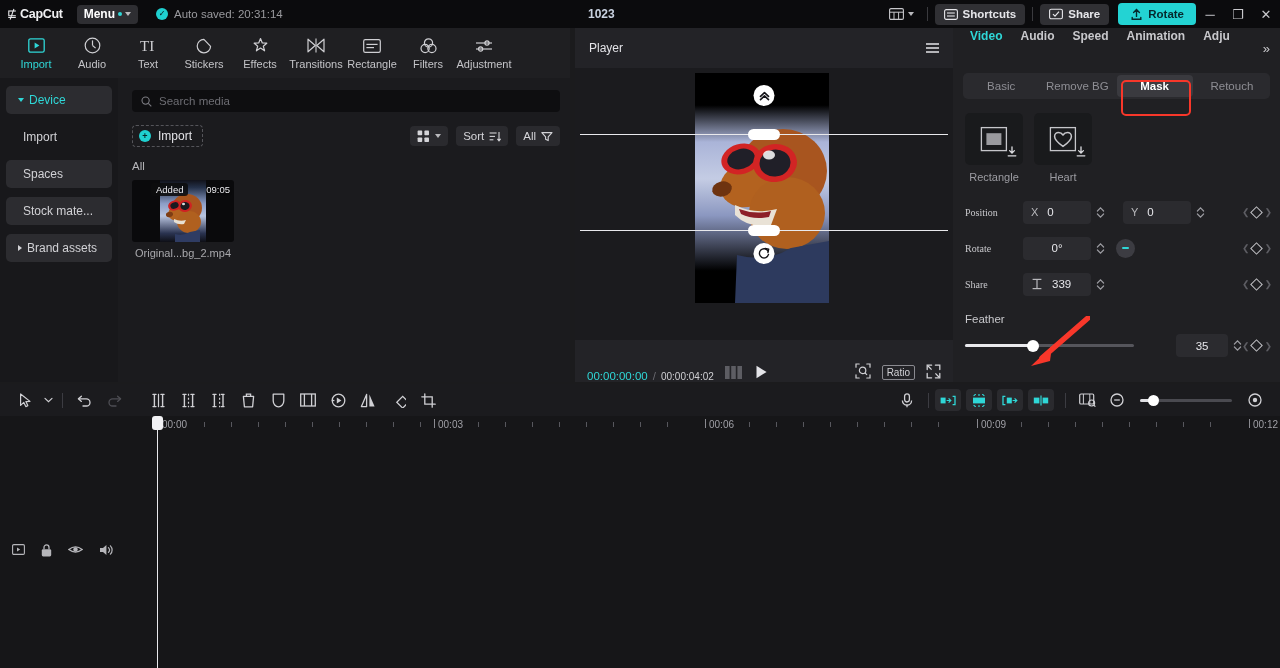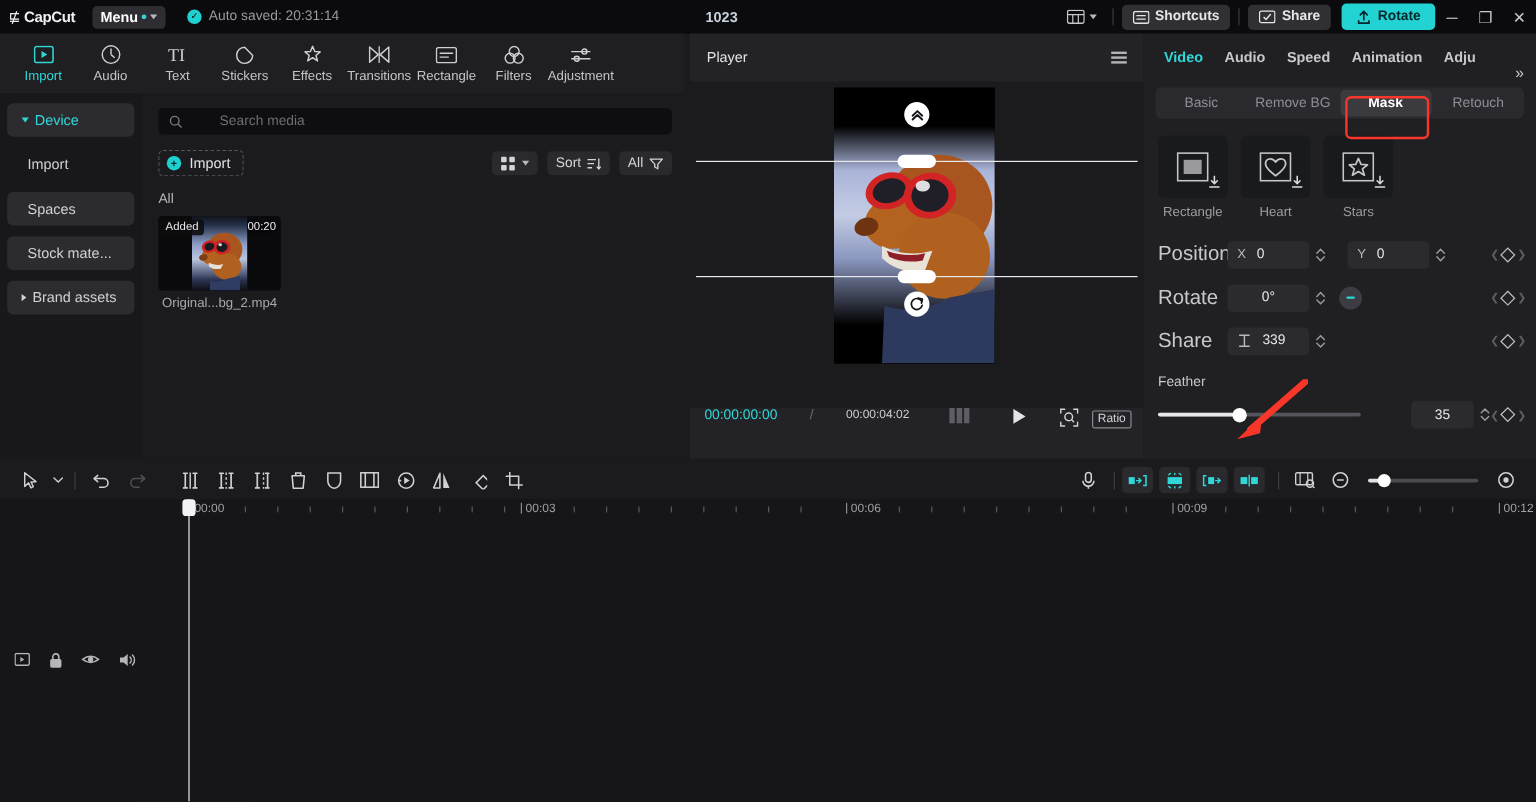--- a/index.html
+++ b/index.html
@@ -78,42 +78,42 @@
 
   
   .mediapanel {
     position:absolute; left:118px; top:78px; width:452px; height:304px;
     background:#1b1b1e; padding:12px 10px 0 14px;
   }
   .searchbar {
     height:22px; background:#0e0e10; border-radius:4px; display:flex; align-items:center;
     gap:7px; padding:0 9px; cursor:text;
   }
-  .searchbar .ph { font-size:11.5px; color:#6d6d73;margin-left:24px; }
+  .searchbar .ph { font-size:11.5px; color:#6d6d73; }
   .mediatools { display:flex; align-items:center; margin-top:13px; }
   .import-btn {
     display:flex; align-items:center; gap:7px; padding:3px 10px 3px 6px;
     border:1px dashed #55555a; border-radius:4px; cursor:pointer;
   }
   .import-dot { width:12px;height:12px;border-radius:50%;background:#1fd0d0;display:flex;align-items:center;justify-content:center;color:#07262a;font-size:9px;font-weight:bold;line-height:1; }
   .import-btn .lb { font-size:12px; color:#e2e2e6; }
   .mt-right { margin-left:auto; display:flex; align-items:center; gap:8px; }
   .mchip { height:20px;background:#2a2a2e;border-radius:4px;display:flex;align-items:center;gap:5px;padding:0 7px;cursor:pointer;font-size:11.5px;color:#d4d4d8; }
   .all-label { margin-top:13px; font-size:11.5px; color:#b6b6ba; }
   .thumbgrid { margin-top:8px; display:flex; gap:10px; }
   .mcard { width:102px; cursor:pointer; }
   .mthumb {
     position:relative; width:102px; height:62px; background:#0a0a0c; border-radius:3px; overflow:hidden;
   }
   .mthumb .inner {
     position:absolute; left:28px; top:0; width:46px; height:62px;
     background:linear-gradient(#11121a 0%, #243048 12%, #8c9dc6 38%, #b9c4df 58%, #2a3350 86%, #0e0f16 100%);
   }
   .badge-added {
-    position:absolute; left:1px; top:3px; background:rgba(12,12,14,.88); color:#eaeaee;
+    position:absolute; left:19px; top:3px; background:rgba(12,12,14,.88); color:#eaeaee;
     font-size:9.5px; padding:1px 5px; border-radius:3px; z-index:3;
   }
   .badge-dur {
     position:absolute; right:4px; top:4px; color:#eaeaee; font-size:9.5px; z-index:3;
     text-shadow:0 1px 2px #000;
   }
   .mname { margin-top:5px; font-size:11px; color:#a8a8ac; text-align:center; }
 
   
   .dog { position:absolute; inset:0; }
@@ -136,32 +136,32 @@
   }
   .mask-line { position:absolute; left:5px; width:368px; height:1px; background:#e9e9ec; }
   .mask-handle {
     position:absolute; left:50%; transform:translateX(-50%); width:32px; height:11px;
     background:#fff; border-radius:6px; cursor:ns-resize;
   }
   .circ-btn {
     position:absolute; left:50%; transform:translateX(-50%); width:21px;height:21px;border-radius:50%;
     background:#fff; display:flex;align-items:center;justify-content:center; cursor:pointer;
   }
-  .player-foot { height:42px; display:flex; align-items:flex-start; padding:0 12px; gap:27px; }
+  .player-foot { height:42px; display:flex; align-items:flex-end; padding:0 12px; gap:5px; }
   .tc-cur { font-size:11.5px; color:#2fd7d7; }
   .tc-slash { font-size:11.5px; color:#6a6a70; }
   .tc-tot { font-size:10px; color:#cfcfd3; }
   .pf-right { margin-left:auto; display:flex; align-items:center; gap:11px; }
   .ratio-box { border:1px solid #8a8a90; border-radius:2px; padding:1px 4px; font-size:10px; color:#d2d2d6; cursor:pointer; }
 
   
   .rightpanel {
     position:absolute; left:953px; top:28px; width:327px; height:354px; background:#202023;
   }
-  .rtabs { height:40px; display:flex; align-items:flex-end; gap:0; padding:0 8px; }
+  .rtabs { height:40px; display:flex; align-items:flex-end; gap:0; padding:12px 8px; }
   .rtab { padding:0 9px; font-size:12px; font-weight:bold; color:#c8c8cc; cursor:pointer; line-height:40px; white-space:nowrap; }
   .rtab.active { color:#2fd7d7; }
   .rmore { margin-left:auto; color:#c8c8cc; font-size:13px; cursor:pointer; padding-right:2px; }
   .subtabs {
     margin:5px 10px 0 10px; height:26px; background:#2a2a2e; border-radius:5px;
     display:flex; align-items:center; position:relative;
   }
   .stab { flex:1; text-align:center; font-size:11.5px; color:#8e8e94; cursor:pointer; line-height:26px; }
   .stab.active { color:#fff; font-weight:bold; background:#3a3a3f; border-radius:4px; height:22px; line-height:22px; margin:2px 1px; }
   .hl-box {
@@ -171,21 +171,21 @@
   .shapes { display:flex; gap:11px; padding:14px 0 0 12px; }
   .shape { width:58px; cursor:pointer; }
   .shape-box {
     position:relative; width:58px; height:52px; background:#191a1c; border-radius:5px;
     display:flex; align-items:center; justify-content:center;
   }
   .shape-name { margin-top:6px; font-size:11px; color:#9c9ca2; text-align:center; }
   .dl-ic { position:absolute; right:6px; bottom:5px; color:#d2d2d6; }
 
   .ctrl-row { display:flex; align-items:center; height:26px; margin:0 0 10px 0; padding:0 8px 0 12px; }
-  .ctrl-label { width:58px; font-size:17px; color:#c8c8cc; }
+  .ctrl-label { width:58px; font-size:10px; color:#c8c8cc;font-family:Liberation Serif, serif; }
   .numbox {
     height:23px; background:#2b2b2f; border-radius:4px; display:flex; align-items:center;
     padding:0 8px; gap:9px; cursor:text;
   }
   .numbox .ax { font-size:11px; color:#b8b8bc; }
   .numbox .v { font-size:11.5px; color:#e6e6ea; }
   .stepper { display:flex; flex-direction:column; gap:1px; margin-left:5px; cursor:pointer; color:#9a9aa0; }
   .rotdial {
     width:19px;height:19px;border-radius:50%;background:#3c3c42;
     display:flex;align-items:center;justify-content:center; cursor:pointer; margin-left:11px;
@@ -469,21 +469,21 @@
         </div>
       </div>
     </div>
 
     <div class="all-label">All</div>
 
     <div class="thumbgrid">
       <div class="mcard">
         <div class="mthumb">
           <div class="badge-added">Added</div>
-          <div class="badge-dur">00:20</div>
+          <div class="badge-dur">09:05</div>
           <div class="inner">
             <svg width="46" height="62" viewBox="0 0 46 62" class="dog">
               <ellipse cx="27" cy="28" rx="15" ry="14" fill="#a8551f"></ellipse>
               <ellipse cx="17" cy="33" rx="9" ry="7.5" fill="#b3621f" transform="rotate(-16 17 33)"></ellipse>
               <ellipse cx="9.5" cy="34.5" rx="3.6" ry="2.6" fill="#7e3d14" transform="rotate(-16 9.5 34.5)"></ellipse>
               <ellipse cx="29" cy="42" rx="12" ry="11" fill="#b0601f"></ellipse>
               <path d="M14 39 Q20 42 26 40 L24 44 Q18 45 14 42 Z" fill="#e7e0d4"></path>
               <ellipse cx="14.5" cy="25.5" rx="6.5" ry="5" fill="#cf2222" transform="rotate(-16 14.5 25.5)"></ellipse>
               <ellipse cx="25" cy="26" rx="7" ry="6" fill="#cf2222" transform="rotate(-10 25 26)"></ellipse>
               <ellipse cx="25" cy="26" rx="4.6" ry="4" fill="#1a1a20" transform="rotate(-10 25 26)"></ellipse>
@@ -630,35 +630,20 @@
           <span class="dl-ic">
             <svg width="10" height="11" viewBox="0 0 10 11">
               <path d="M5 0.8 L5 6.8 M2.6 4.6 L5 7.1 L7.4 4.6" fill="none" stroke="#dcdce0" stroke-width="1.3" stroke-linecap="round"></path>
               <line x1="1.2" y1="9.8" x2="8.8" y2="9.8" stroke="#dcdce0" stroke-width="1.3" stroke-linecap="round"></line>
             </svg>
           </span>
         </div>
         <div class="shape-name">Heart</div>
       </div>
 
-      <div class="shape">
-        <div class="shape-box">
-          <svg width="30" height="27" viewBox="0 0 30 27">
-            <rect x="2.4" y="1.6" width="25" height="23" fill="none" stroke="#c6c6ca" stroke-width="1.3"></rect>
-            <path d="M15 6 L17.2 11 L22.6 11.3 L18.4 14.8 L20 20 L15 16.9 L10 20 L11.6 14.8 L7.4 11.3 L12.8 11 Z" fill="none" stroke="#c6c6ca" stroke-width="1.4" stroke-linejoin="round"></path>
-          </svg>
-          <span class="dl-ic">
-            <svg width="10" height="11" viewBox="0 0 10 11">
-              <path d="M5 0.8 L5 6.8 M2.6 4.6 L5 7.1 L7.4 4.6" fill="none" stroke="#dcdce0" stroke-width="1.3" stroke-linecap="round"></path>
-              <line x1="1.2" y1="9.8" x2="8.8" y2="9.8" stroke="#dcdce0" stroke-width="1.3" stroke-linecap="round"></line>
-            </svg>
-          </span>
-        </div>
-        <div class="shape-name">Stars</div>
-      </div>
     </div>
 
     <div class="ctrl-row" style="margin-top:16px">
       <span class="ctrl-label">Position</span>
       <span class="numbox" style="width:68px">
         <span class="ax">X</span>
         <span class="v">0</span>
       </span>
       <span class="stepper">
         <svg width="9" height="13" viewBox="0 0 9 13">

